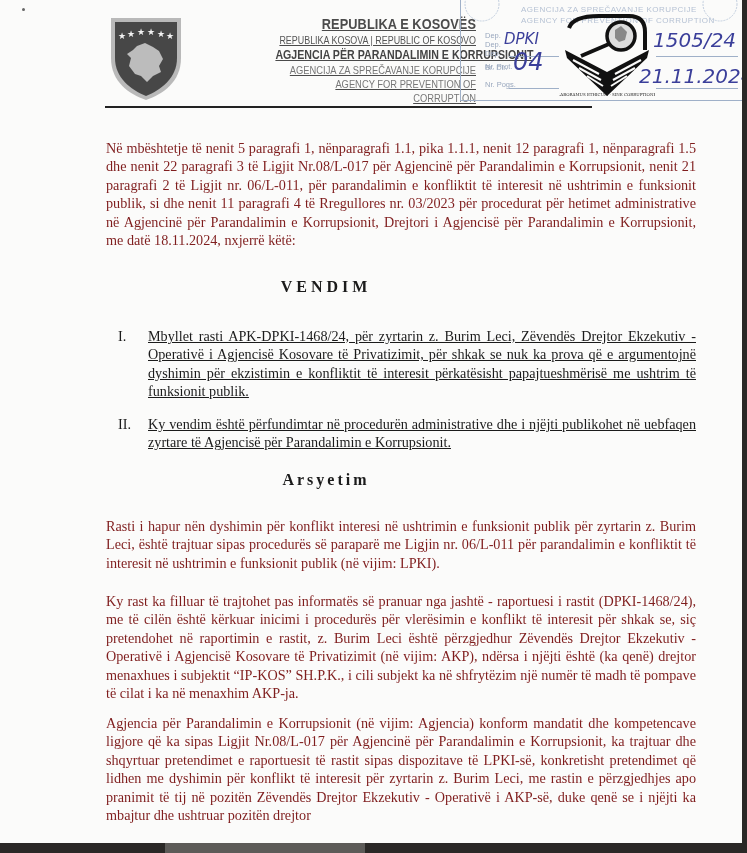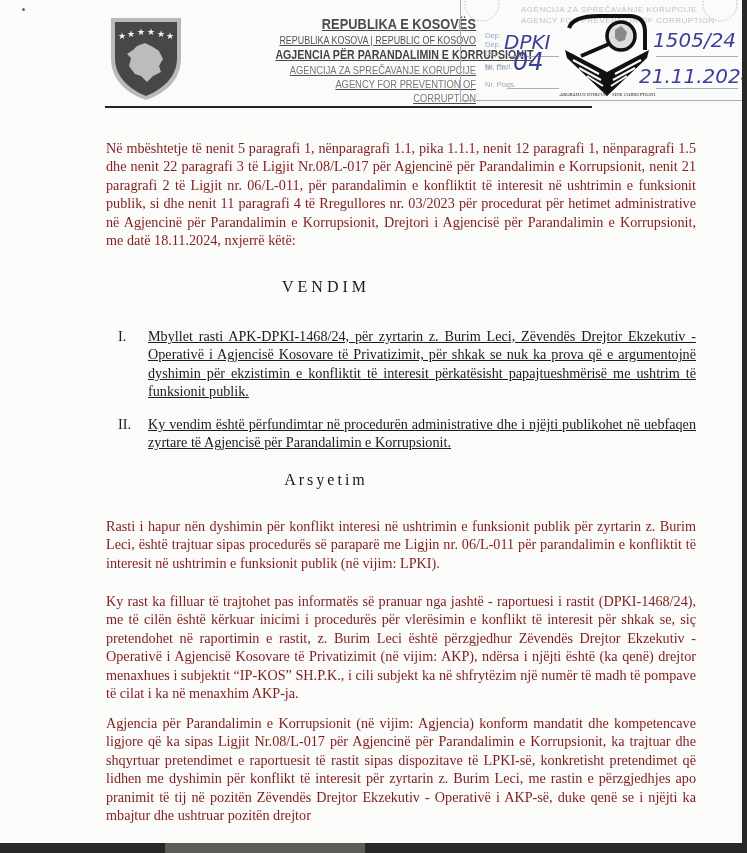--- a/index.html
+++ b/index.html
@@ -32,21 +32,21 @@
 
     
     .stamp { position: absolute; left: 460px; top: 0; width: 282px; height: 100px; border: 1px solid #9fb0c8; border-top: none; }
     .stamp .faint { position:absolute; top:4px; left:60px; font-family:"Liberation Sans",sans-serif; font-size:8px; color:#b6c2d4; letter-spacing:0.5px; line-height:11px;}
     .stamp .lbl { position:absolute; left:24px; font-family:"Liberation Sans",sans-serif; font-size:7.5px; color:#9aa8be; line-height:9px; }
     .hand { position:absolute; font-family:"DejaVu Sans", sans-serif; font-style: italic; color:#3b3f9a; }
     .stamp-underline { position:absolute; height:1px; background:#9fb0c8; }
 
     
     .txt { position: absolute; left: 106px; width: 590px; font-size: 14.2px; line-height: 18.4px; color: #7f1d1d; text-align: justify; }
-    .title { position: absolute; left: 0; width: 652px; text-align: center; font-weight: normal; font-size: 16px; color: #1b1b1b; letter-spacing: 4px; }
+    .title { position: absolute; left: 0; width: 652px; text-align: center; font-weight: bold; font-size: 16px; color: #1b1b1b; letter-spacing: 4px; }
     .list-item { position: absolute; left: 118px; width: 578px; font-size: 14.2px; line-height: 18.4px; color: #1b1b1b; text-align: justify; }
     .list-item .num { position: absolute; left: 0; top: 0; }
     .list-item .body { margin-left: 30px; text-decoration: underline; }
   </style>
 </head>
 <body>
 
 <div class="page">
   <div class="dot-mark"></div>
 
@@ -88,21 +88,21 @@
     <div class="lbl" style="top:40px">Dep.</div>
     <div class="lbl" style="top:49px">Dep.</div>
     <div class="lbl" style="top:62px">Nr. Prot.</div>
     <div class="lbl" style="top:63px">Br. Dir.</div>
     <div class="lbl" style="top:80px">Nr. Pogs.</div>
     <div class="stamp-underline" style="left:48px; top:56px; width:50px;"></div>
     <div class="stamp-underline" style="left:48px; top:88px; width:50px;"></div>
     <div class="stamp-underline" style="left:195px; top:56px; width:82px;"></div>
     <div class="stamp-underline" style="left:195px; top:88px; width:82px;"></div>
 
-    <div class="hand" style="left:43px; top:30px; font-size:20px;">DPKI</div>
+    <div class="hand" style="left:43px; top:30px; font-size:15px;">DPKI</div>
     <div class="hand" style="left:52px; top:48px; font-size:24px;">04</div>
     <div class="hand" style="left:192px; top:28px; font-size:20px;">1505/24</div>
     <div class="hand" style="left:178px; top:64px; font-size:20px;">21.11.2024</div>
 
     <svg style="position:absolute; left:98px; top:10px;" width="96" height="88" viewBox="0 0 96 88">
       <path d="M10 18 Q14 6 40 6 L70 6 Q86 6 86 22 L86 40" fill="none" stroke="#111" stroke-width="4"></path>
       <circle cx="62" cy="26" r="14" fill="#ddd" stroke="#111" stroke-width="3.5"></circle>
       <path d="M56 20 L62 16 L68 22 L66 30 L60 32 L56 28 Z" fill="#888"></path>
       <line x1="50" y1="34" x2="22" y2="46" stroke="#111" stroke-width="4"></line>
       <path d="M6 40 L48 62 L90 40 L88 48 L48 86 L8 48 Z" fill="#111"></path>

